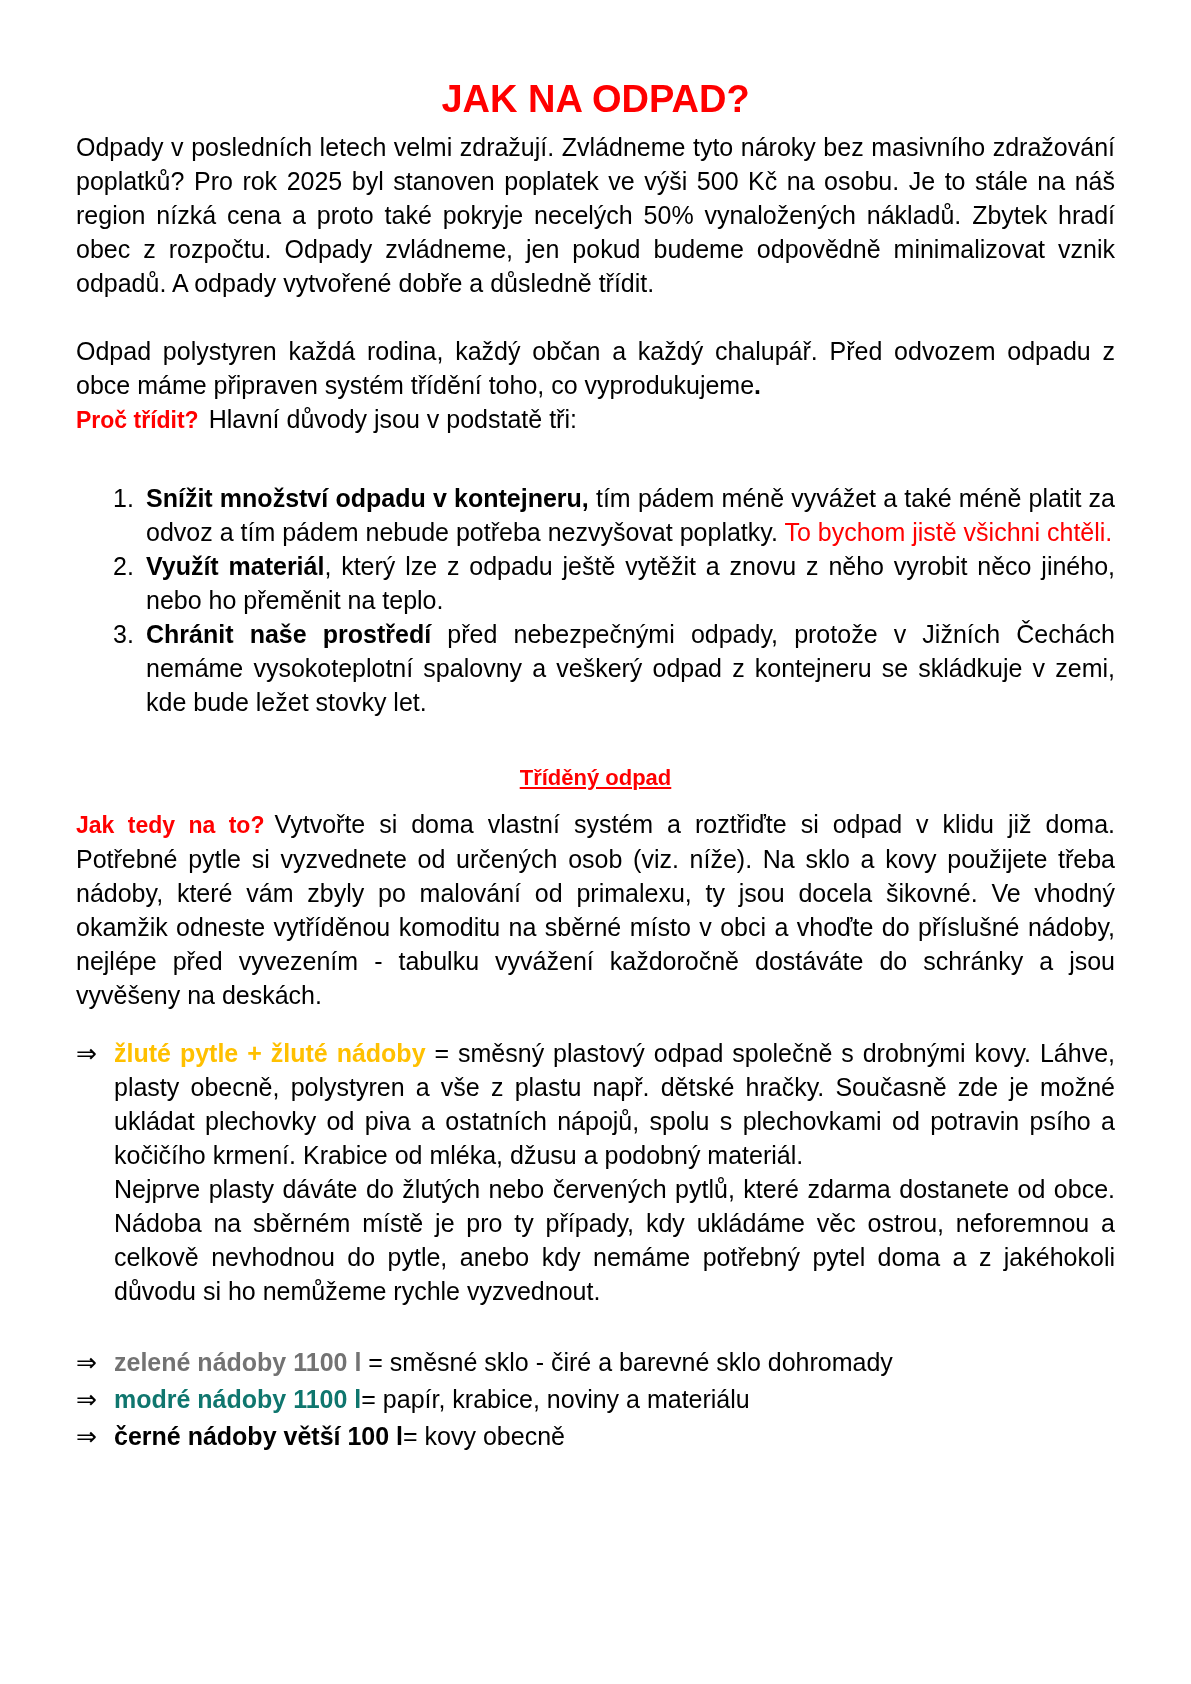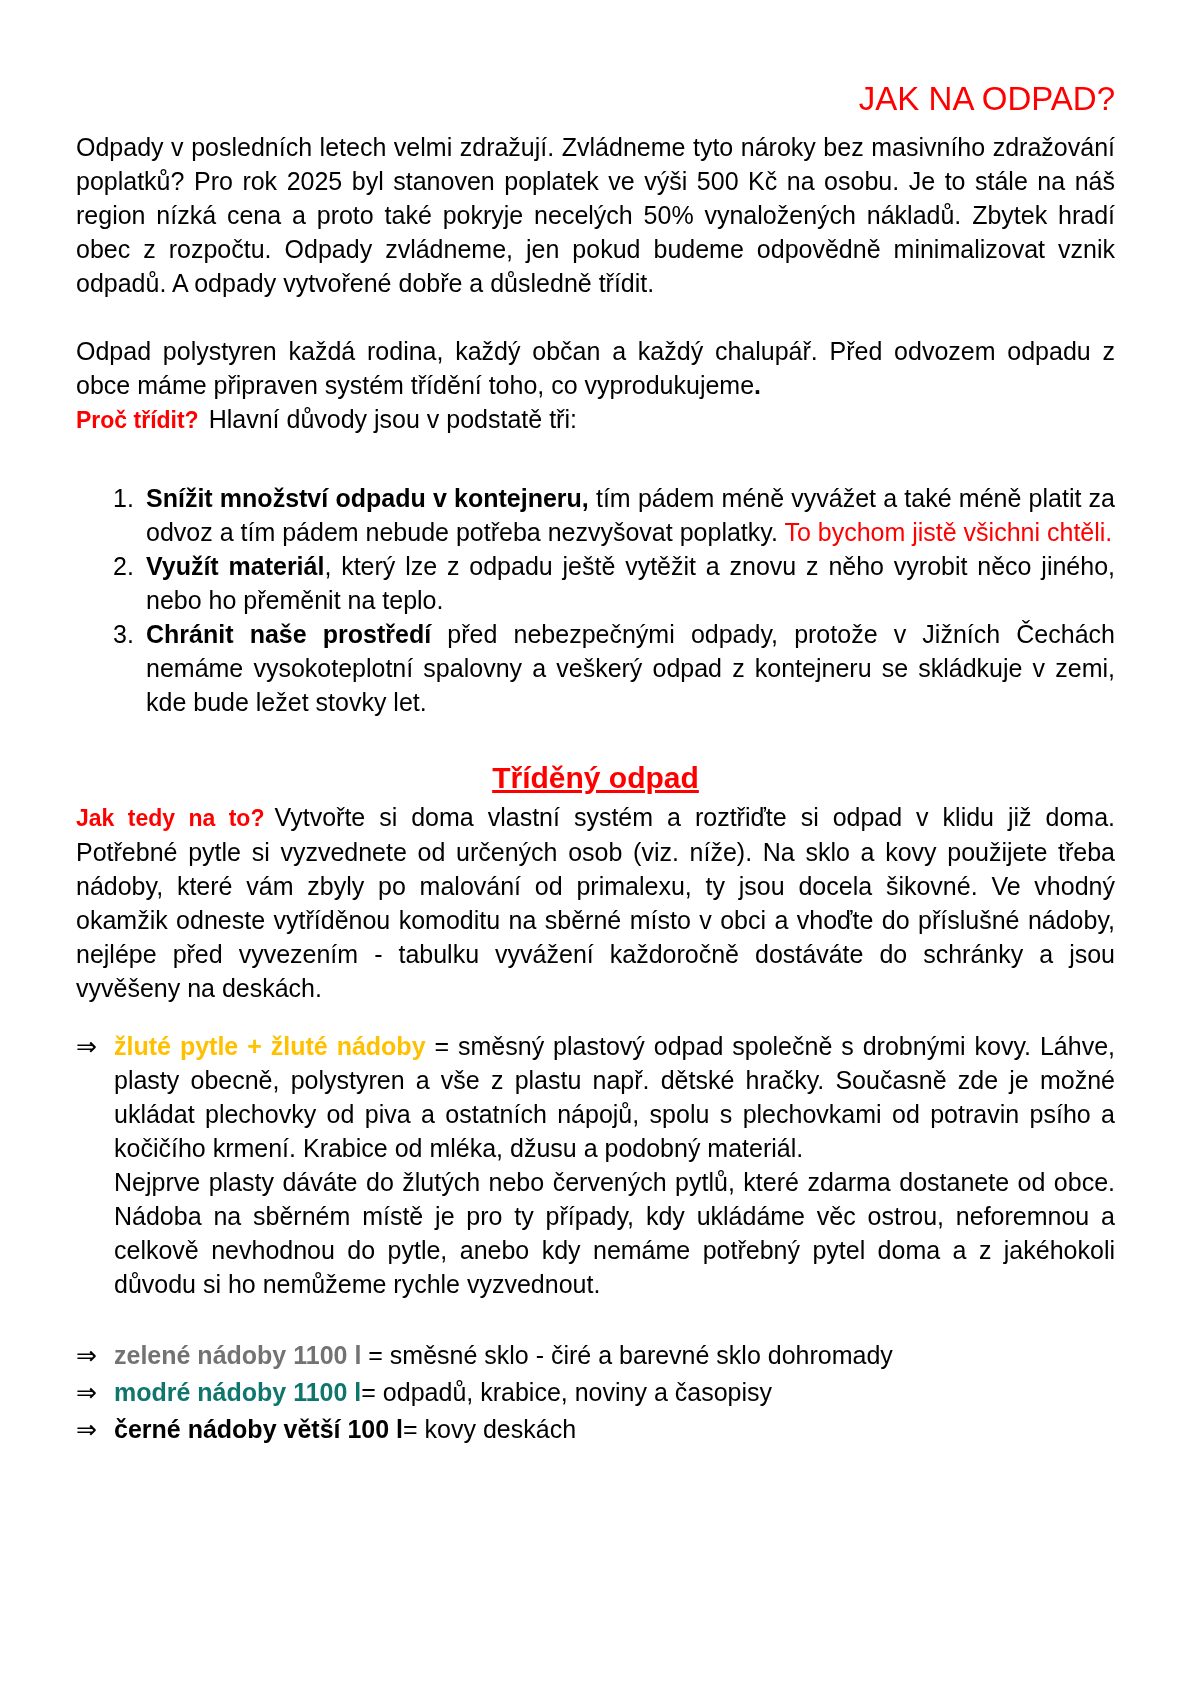--- a/index.html
+++ b/index.html
@@ -11,39 +11,39 @@
     background: #ffffff;
     padding: 80px 76px 0 76px;
     font-family: "Liberation Sans", sans-serif;
     font-size: 25px;
     line-height: 34px;
     color: #000000;
     overflow: hidden;
   }
   .title {
     margin: 0 0 12px 0;
-    text-align: right;
-    font-size: 33px;
+    text-align: center;
+    font-size: 38px;
     line-height: 38px;
-    font-weight: normal;
+    font-weight: bold;
   }
   p { margin: 0; }
   .just { text-align: justify; }
   .b { font-weight: bold; }
   .gap-b { margin-bottom: 34px; }
   .why-line { margin-bottom: 44px; }
   .lead-label { font-weight: bold; margin-right: 10px; font-size: 23px; }
   .olist { margin: 0 0 40px 0; }
   .oli { display: flex; padding-left: 37px; }
   .onum { flex: 0 0 33px; }
   .otext { flex: 1 1 auto; text-align: justify; }
   .section-heading {
-    margin: 4px 0 3px 0;
+    margin: 4px 0 10px 0;
     text-align: center;
-    font-size: 30px;
+    font-size: 22px;
     line-height: 38px;
     font-weight: bold;
     text-decoration: underline;
   }
   .how { margin-bottom: 24px; }
   .ali { display: flex; }
   .ali .arrow { flex: 0 0 38px; font-weight: normal; }
   .atext { flex: 1 1 auto; }
   .material-yellow { margin-bottom: 36px; }
   .single-line { line-height: 37px; }
@@ -91,23 +91,23 @@
       </div>
     </div>
 
     <div class="ali single-line">
       <span class="arrow">⇒</span>
       <div class="atext"><span class="b" style="color: #737373;">zelené nádoby 1100 l</span><span> = směsné sklo - čiré a barevné sklo dohromady</span></div>
     </div>
 
     <div class="ali single-line">
       <span class="arrow">⇒</span>
-      <div class="atext"><span class="b" style="color: #0f766e;">modré nádoby 1100 l</span><span>= odpadů, krabice, noviny a časopisy</span></div>
+      <div class="atext"><span class="b" style="color: #0f766e;">modré nádoby 1100 l</span><span>= papír, krabice, noviny a materiálu</span></div>
     </div>
 
     <div class="ali single-line">
       <span class="arrow">⇒</span>
-      <div class="atext"><span class="b" style="color: rgb(0, 0, 0);">černé nádoby větší 100 l</span><span>= kovy deskách</span></div>
+      <div class="atext"><span class="b" style="color: rgb(0, 0, 0);">černé nádoby větší 100 l</span><span>= kovy obecně</span></div>
     </div>
 
   </div>
 
 </div>
 
 </body></html>

